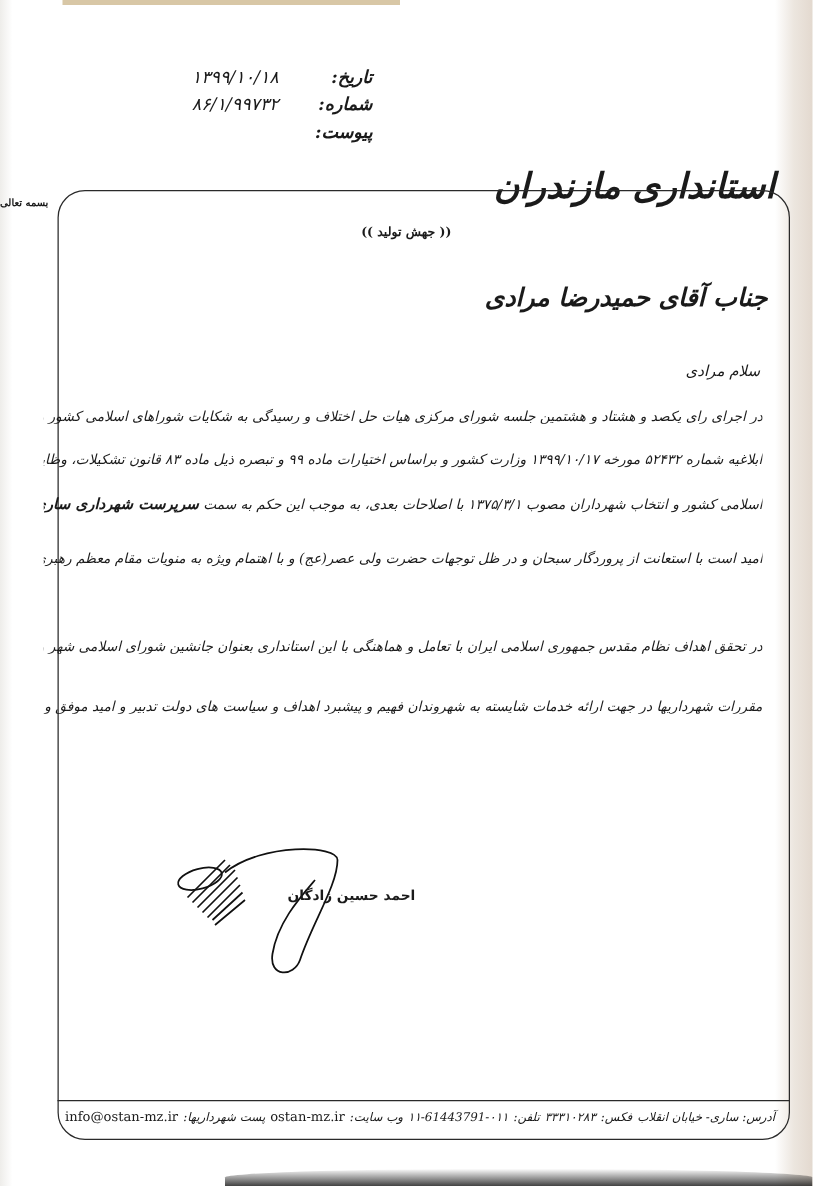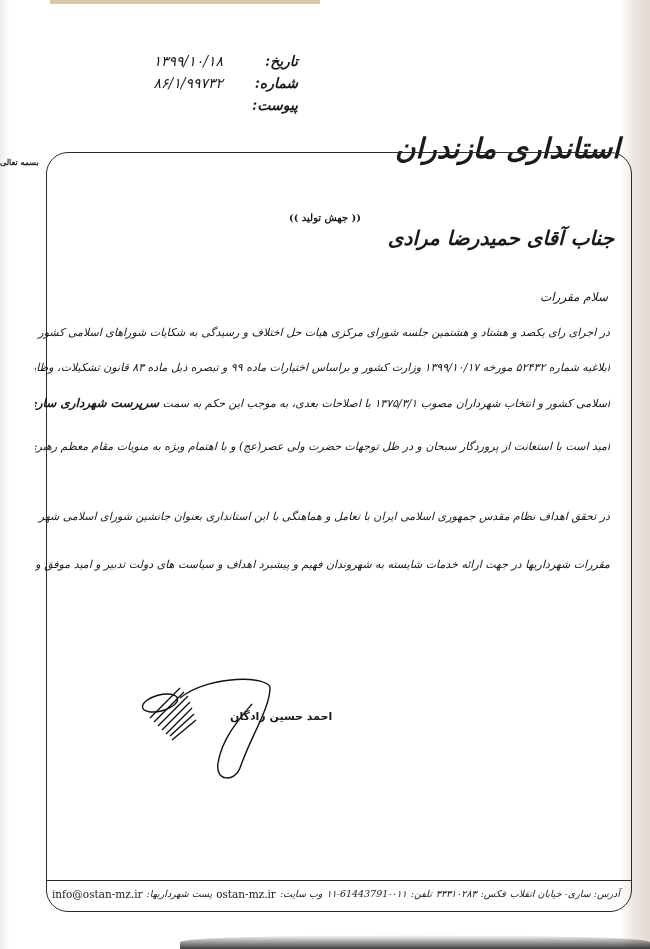--- a/index.html
+++ b/index.html
@@ -39,21 +39,21 @@
   .frame {
     position: absolute; left: 46px; top: 152px; width: 586px; height: 760px;
     border: 1.6px solid #2a2a2a; border-radius: 22px;
   }
   .footer-divider {
     position: absolute; left: 46px; top: 880px; width: 586px; height: 0;
     border-top: 1.4px solid #2a2a2a;
   }
 
   .bism { position: absolute; left: 0; top: 157px; width: 641px; text-align: left; font-size: 8px; font-weight: bold; }
-  .slogan { position: absolute; left: 0; top: 180px; width: 650px; text-align: center; font-size: 10px; font-weight: bold; direction: rtl; margin-top: 32px; }
+  .slogan { position: absolute; left: 0; top: 180px; width: 650px; text-align: center; font-size: 10px; font-weight: bold; direction: rtl; }
 
   .addressee {
     position: absolute; right: 36px; top: 226px; direction: rtl;
     font-size: 20px; font-weight: bold; font-style: italic;
   }
   .greeting {
     position: absolute; right: 42px; top: 290px; direction: rtl;
     font-size: 12px; font-style: italic;
   }
   .body-line {
@@ -109,21 +109,21 @@
     <div class="org-title">استانداری مازندران</div>
   </div>
 
   <div class="frame"></div>
   <div class="footer-divider"></div>
 
   <div class="bism">بسمه تعالی</div>
   <div class="slogan">(( جهش تولید ))</div>
 
   <div class="addressee">جناب آقای حمیدرضا مرادی</div>
-  <div class="greeting">سلام مقررات</div>
+  <div class="greeting">سلام مرادی</div>
 
   <div class="body-line" style="top:326px;">در اجرای رای یکصد و هشتاد و هشتمین جلسه شورای مرکزی هیات حل اختلاف و رسیدگی به شکایات شوراهای اسلامی کشور موضوع</div>
   <div class="body-line" style="top:361px;">ابلاغیه شماره ۵۲۴۳۲ مورخه ۱۳۹۹/۱۰/۱۷ وزارت کشور و براساس اختیارات ماده ۹۹ و تبصره ذیل ماده ۸۳ قانون تشکیلات، وظایف و انتخابات شوراهای</div>
   <div class="body-line" style="top:396px;">
     <span>اسلامی کشور و انتخاب شهرداران مصوب ۱۳۷۵/۳/۱ با اصلاحات بعدی، به موجب این حکم به سمت</span>
     <span class="bold-phrase">سرپرست شهرداری ساری</span>
     
   </div>
   <div class="body-line" style="top:440px;">امید است با استعانت از پروردگار سبحان و در ظل توجهات حضرت ولی عصر(عج) و با اهتمام ویژه به منویات مقام معظم رهبری (مدظله العالی)</div>
   <div class="body-line" style="top:510px;">در تحقق اهداف نظام مقدس جمهوری اسلامی ایران با تعامل و هماهنگی با این استانداری بعنوان جانشین شورای اسلامی شهر و رعایت کامل قوانین و</div>

